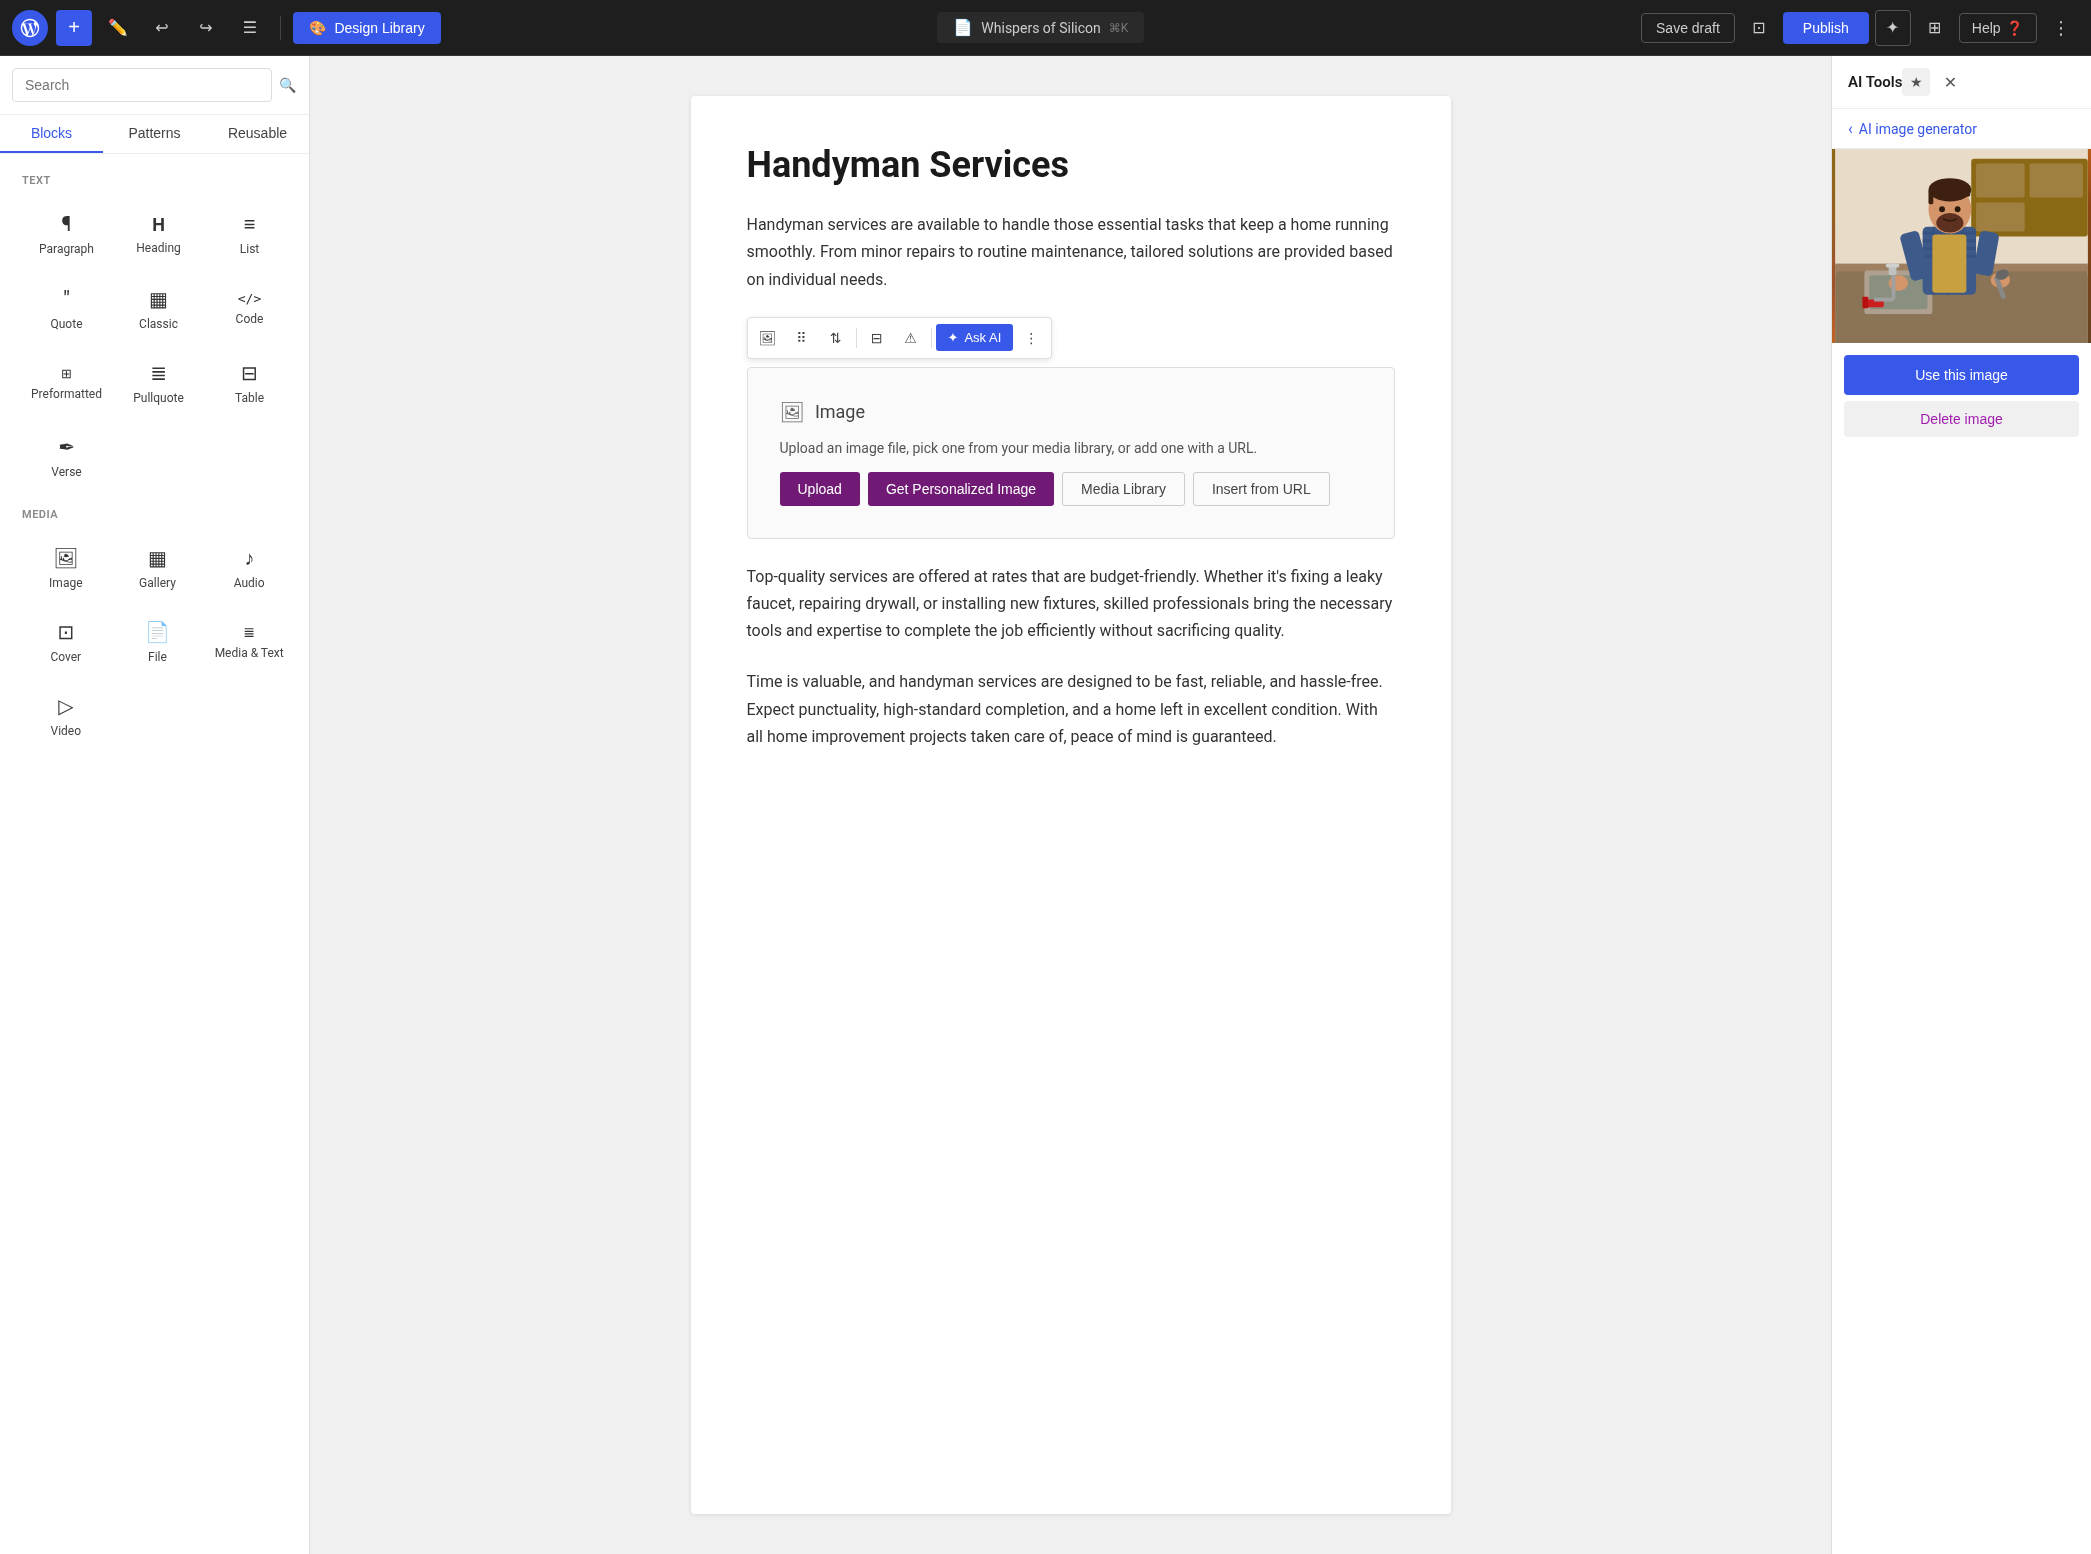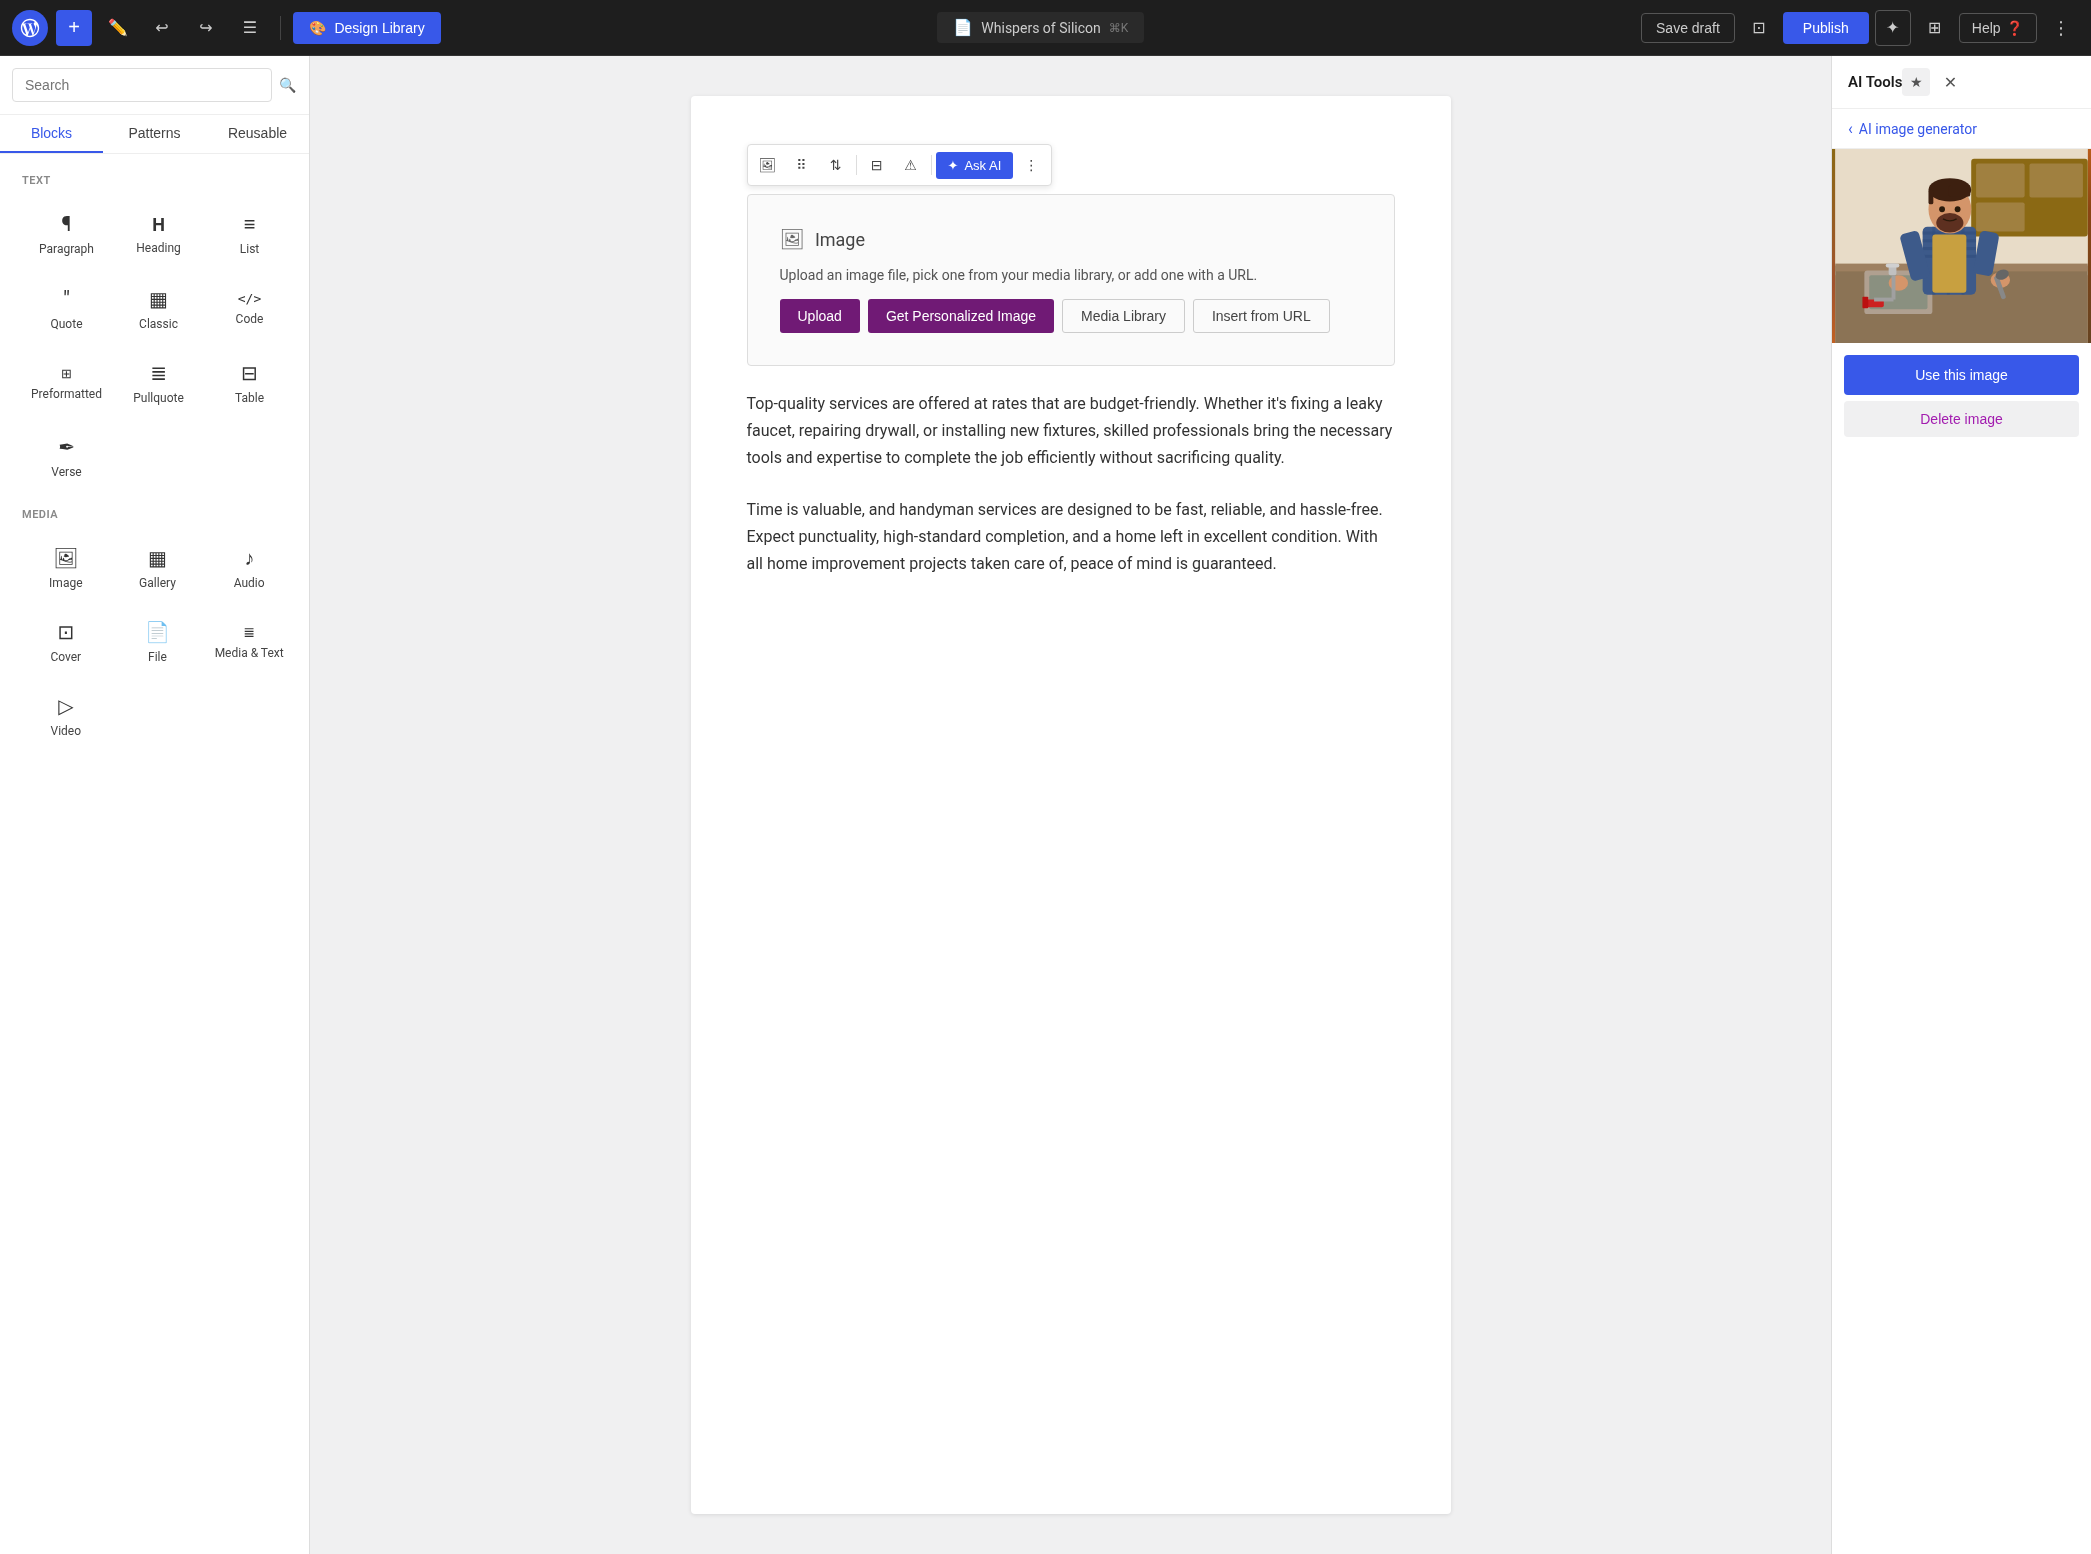--- a/index.html
+++ b/index.html
@@ -366,21 +366,23 @@
           <span class="block-label">Video</span>
         </div>
       </div>
 
     </div>
   </div>
 
   <div class="content-area">
     <div class="editor-canvas">
 
-
+      <h1 class="post-title">Handyman Services</h1>
+
+      <p class="post-paragraph">Handyman services are available to handle those essential tasks that keep a home running smoothly. From minor repairs to routine maintenance, tailored solutions are provided based on individual needs.</p>
 
       <div class="block-toolbar">
         <button class="block-toolbar-btn">🖼</button>
         <button class="block-toolbar-btn">⠿</button>
         <button class="block-toolbar-btn">⇅</button>
         <div class="block-toolbar-divider"></div>
         <button class="block-toolbar-btn">⊟</button>
         <button class="block-toolbar-btn">⚠</button>
         <div class="block-toolbar-divider"></div>
         <button class="ask-ai-btn">

